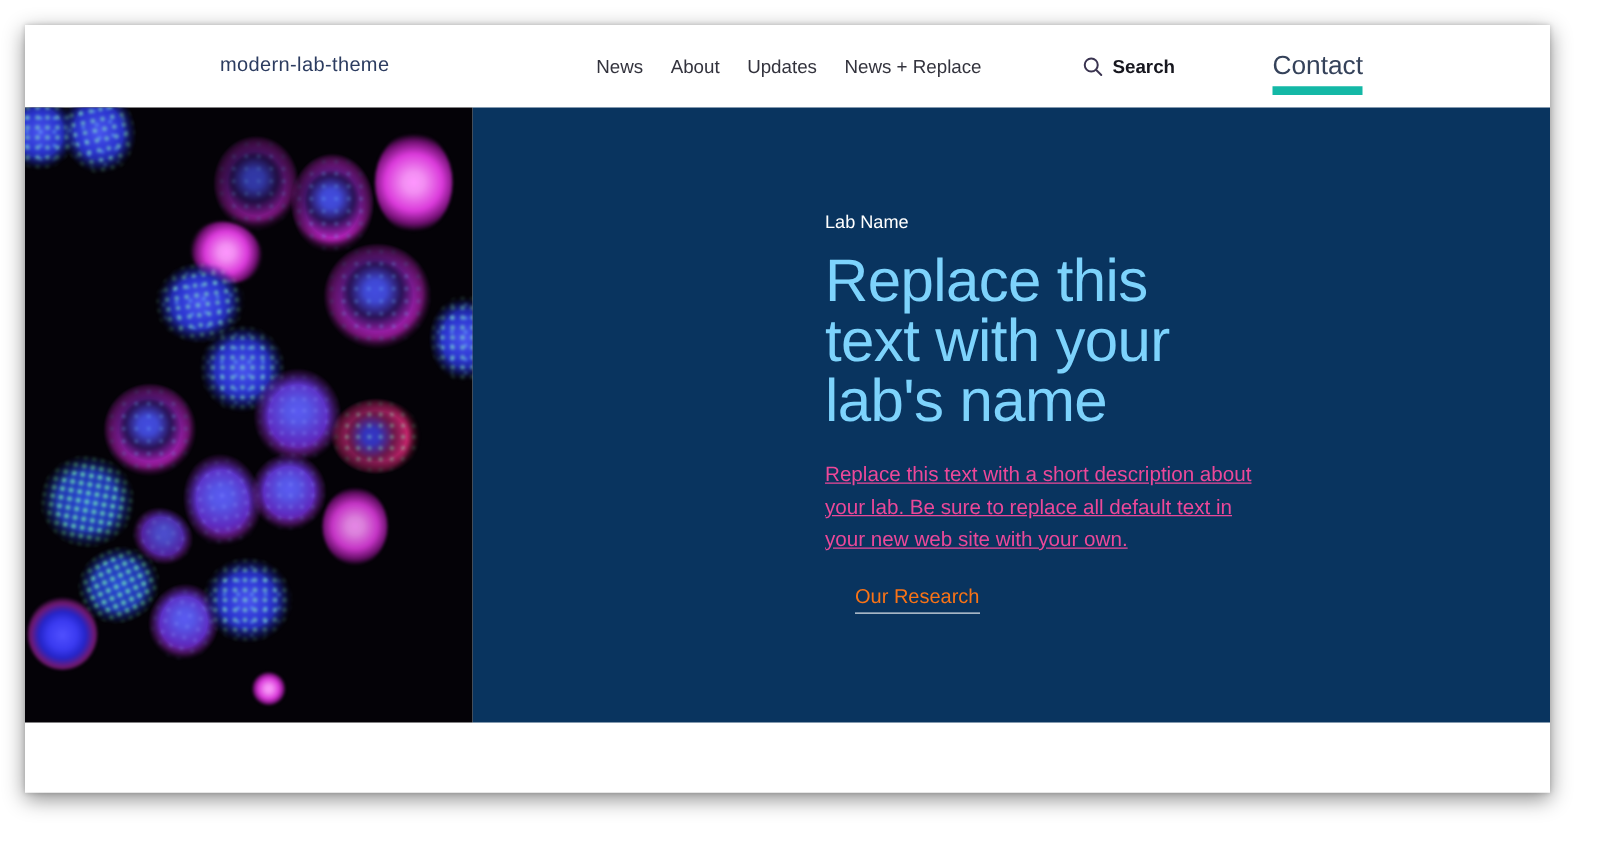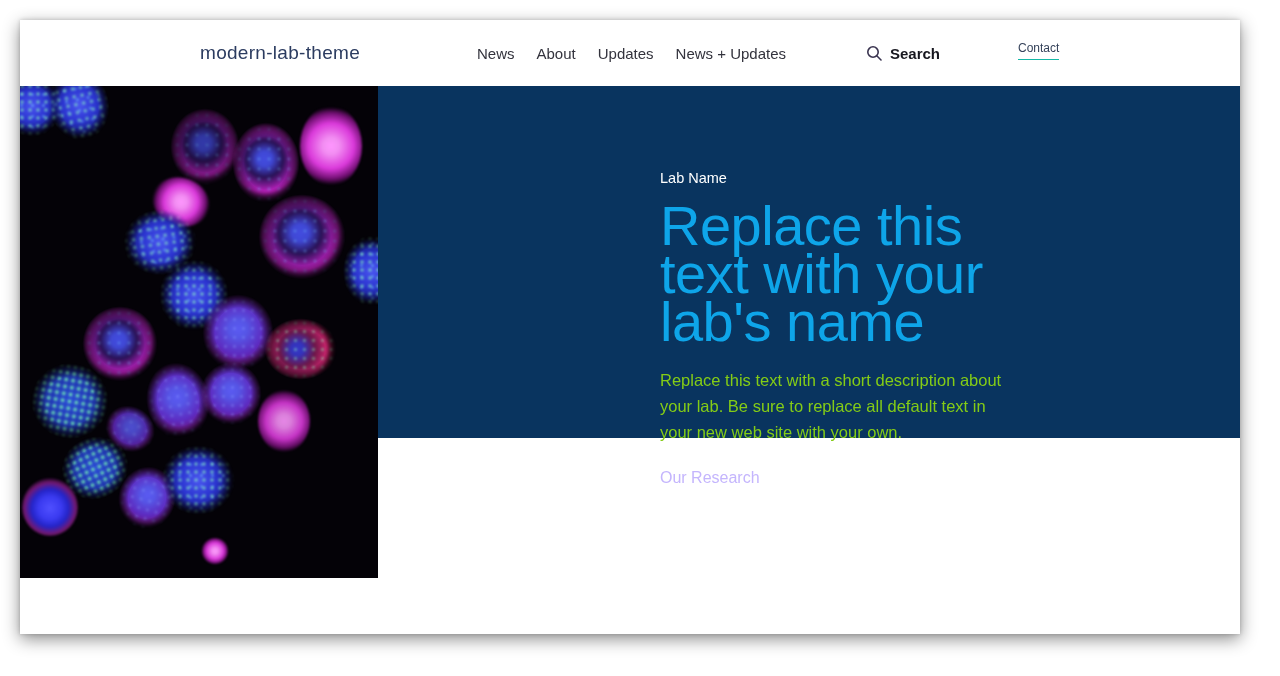--- a/index.html
+++ b/index.html
@@ -7,39 +7,39 @@
               font-family:"Liberation Sans", sans-serif; }
 
   .page-card {
     position:absolute; left:20px; top:20px; width:1220px; height:614px;
     background:#ffffff; box-shadow:0 5px 16px rgba(0,0,0,0.45), 0 0 4px rgba(0,0,0,0.18);
   }
 
   
   .header { position:relative; height:66px; background:#ffffff; }
   .logo {
-    position:absolute; left:180px; top:0; height:82px; line-height:66px;
-    font-size:19px; color:#2c3c60; letter-spacing:0.3px; cursor:pointer;
+    position:absolute; left:156px; top:0; height:82px; line-height:66px;
+    font-size:16px; color:#2c3c60; letter-spacing:0.3px; cursor:pointer;
   }
   .nav { position:absolute; left:457px; top:0; height:66px; display:flex; align-items:center; gap:22px; }
   .nav a { font-size:15px; color:#33333d; text-decoration:none; cursor:pointer; }
   .search {
     position:absolute; left:846px; top:0; height:66px;
     display:flex; align-items:center; gap:7px; cursor:pointer;
   }
   .search svg { display:block; }
   .search-label { font-size:15px; font-weight:bold; color:#17171f; }
   .contact {
     position:absolute; left:998px; top:21px;
-    font-size:12px; color:#35425a; text-decoration:none;
-    border-bottom:1px solid #14b8a6; padding-bottom:4px; cursor:pointer;text-align:right;
+    font-size:21px; color:#35425a; text-decoration:none;
+    border-bottom:7px solid #14b8a6; padding-bottom:4px; cursor:pointer;text-align:right;
   }
 
   
-  .hero { position:relative; height:352px; display:flex;border-radius:21px; }
+  .hero { position:relative; height:492px; display:flex;border-radius:21px; }
   .micro-image {
     position:relative; width:358px; height:492px; flex:0 0 358px;
     background:#040207; overflow:hidden;
   }
   .cell { position:absolute; border-radius:50%; filter:blur(1.3px); }
   .c-bluesp {
     background:
       radial-gradient(rgba(140,255,190,0.55) 1.2px, transparent 2.4px) 0 0/8px 8px,
       radial-gradient(rgba(120,210,255,0.45) 1px, transparent 2px) 3px 4px/11px 11px,
       radial-gradient(circle at 50% 50%, #4a55f0 0%, #2b34d0 35%, #151c7e 58%, transparent 71%);
@@ -81,49 +81,49 @@
   .c-bluecore {
     background:
       radial-gradient(circle at 50% 52%, #5050ff 0%, #3a3af0 28%, #2424c8 45%, rgba(205,45,205,0.55) 62%, transparent 76%);
   }
 
   .hero-right { flex:1; background:#09345f; }
   .hero-text { margin-left:282px; padding-top:84px; width:400px; color:#ffffff; }
   .eyebrow { font-size:14.5px; font-weight:400; color:#ffffff; }
   .hero-heading {
     margin-top:16px; width:334px;
-    font-size:56px; line-height:48px; font-weight:400; letter-spacing:-0.5px;
-    color:#0ea5e9;
+    font-size:48px; line-height:48px; font-weight:400; letter-spacing:-0.5px;
+    color:#7dd3fc;
   }
   .hero-desc {
     margin-top:22px; width:348px;
-    font-size:16.5px; line-height:25.8px; color:#84cc16;
+    font-size:16.5px; line-height:25.8px; color:#ec4899;text-decoration:underline;
   }
   .hero-cta {
     display:inline-block; margin-top:24px;
-    font-size:16px; color:#c4b5fd; text-decoration:none;
-    border-bottom:1px solid rgba(255,255,255,0.85); padding-bottom:3px; cursor:pointer;
+    font-size:16px; color:#f97316; text-decoration:none;
+    border-bottom:1px solid rgba(255,255,255,0.85); padding-bottom:3px; cursor:pointer;margin-left:24px;
   }
 
   
   .footer-strip { height:56px; background:#ffffff; }
 </style>
 </head>
 <body>
 
 <div class="page-card">
 
   <header class="header">
     <div class="logo">modern-lab-theme</div>
 
     <nav class="nav">
       <a href="#">News</a>
       <a href="#">About</a>
       <a href="#">Updates</a>
-      <a href="#">News + Updates</a>
+      <a href="#">News + Replace</a>
     </nav>
 
     <div class="search">
       <span>
         <svg width="17" height="17" viewBox="0 0 17 17">
           <circle cx="7" cy="7" r="5.2" fill="none" stroke="#3a3450" stroke-width="1.6"></circle>
           <line x1="11" y1="11" x2="15" y2="15" stroke="#3a3450" stroke-width="1.6" stroke-linecap="round"></line>
         </svg>
       </span>
       <span class="search-label">Search</span>

